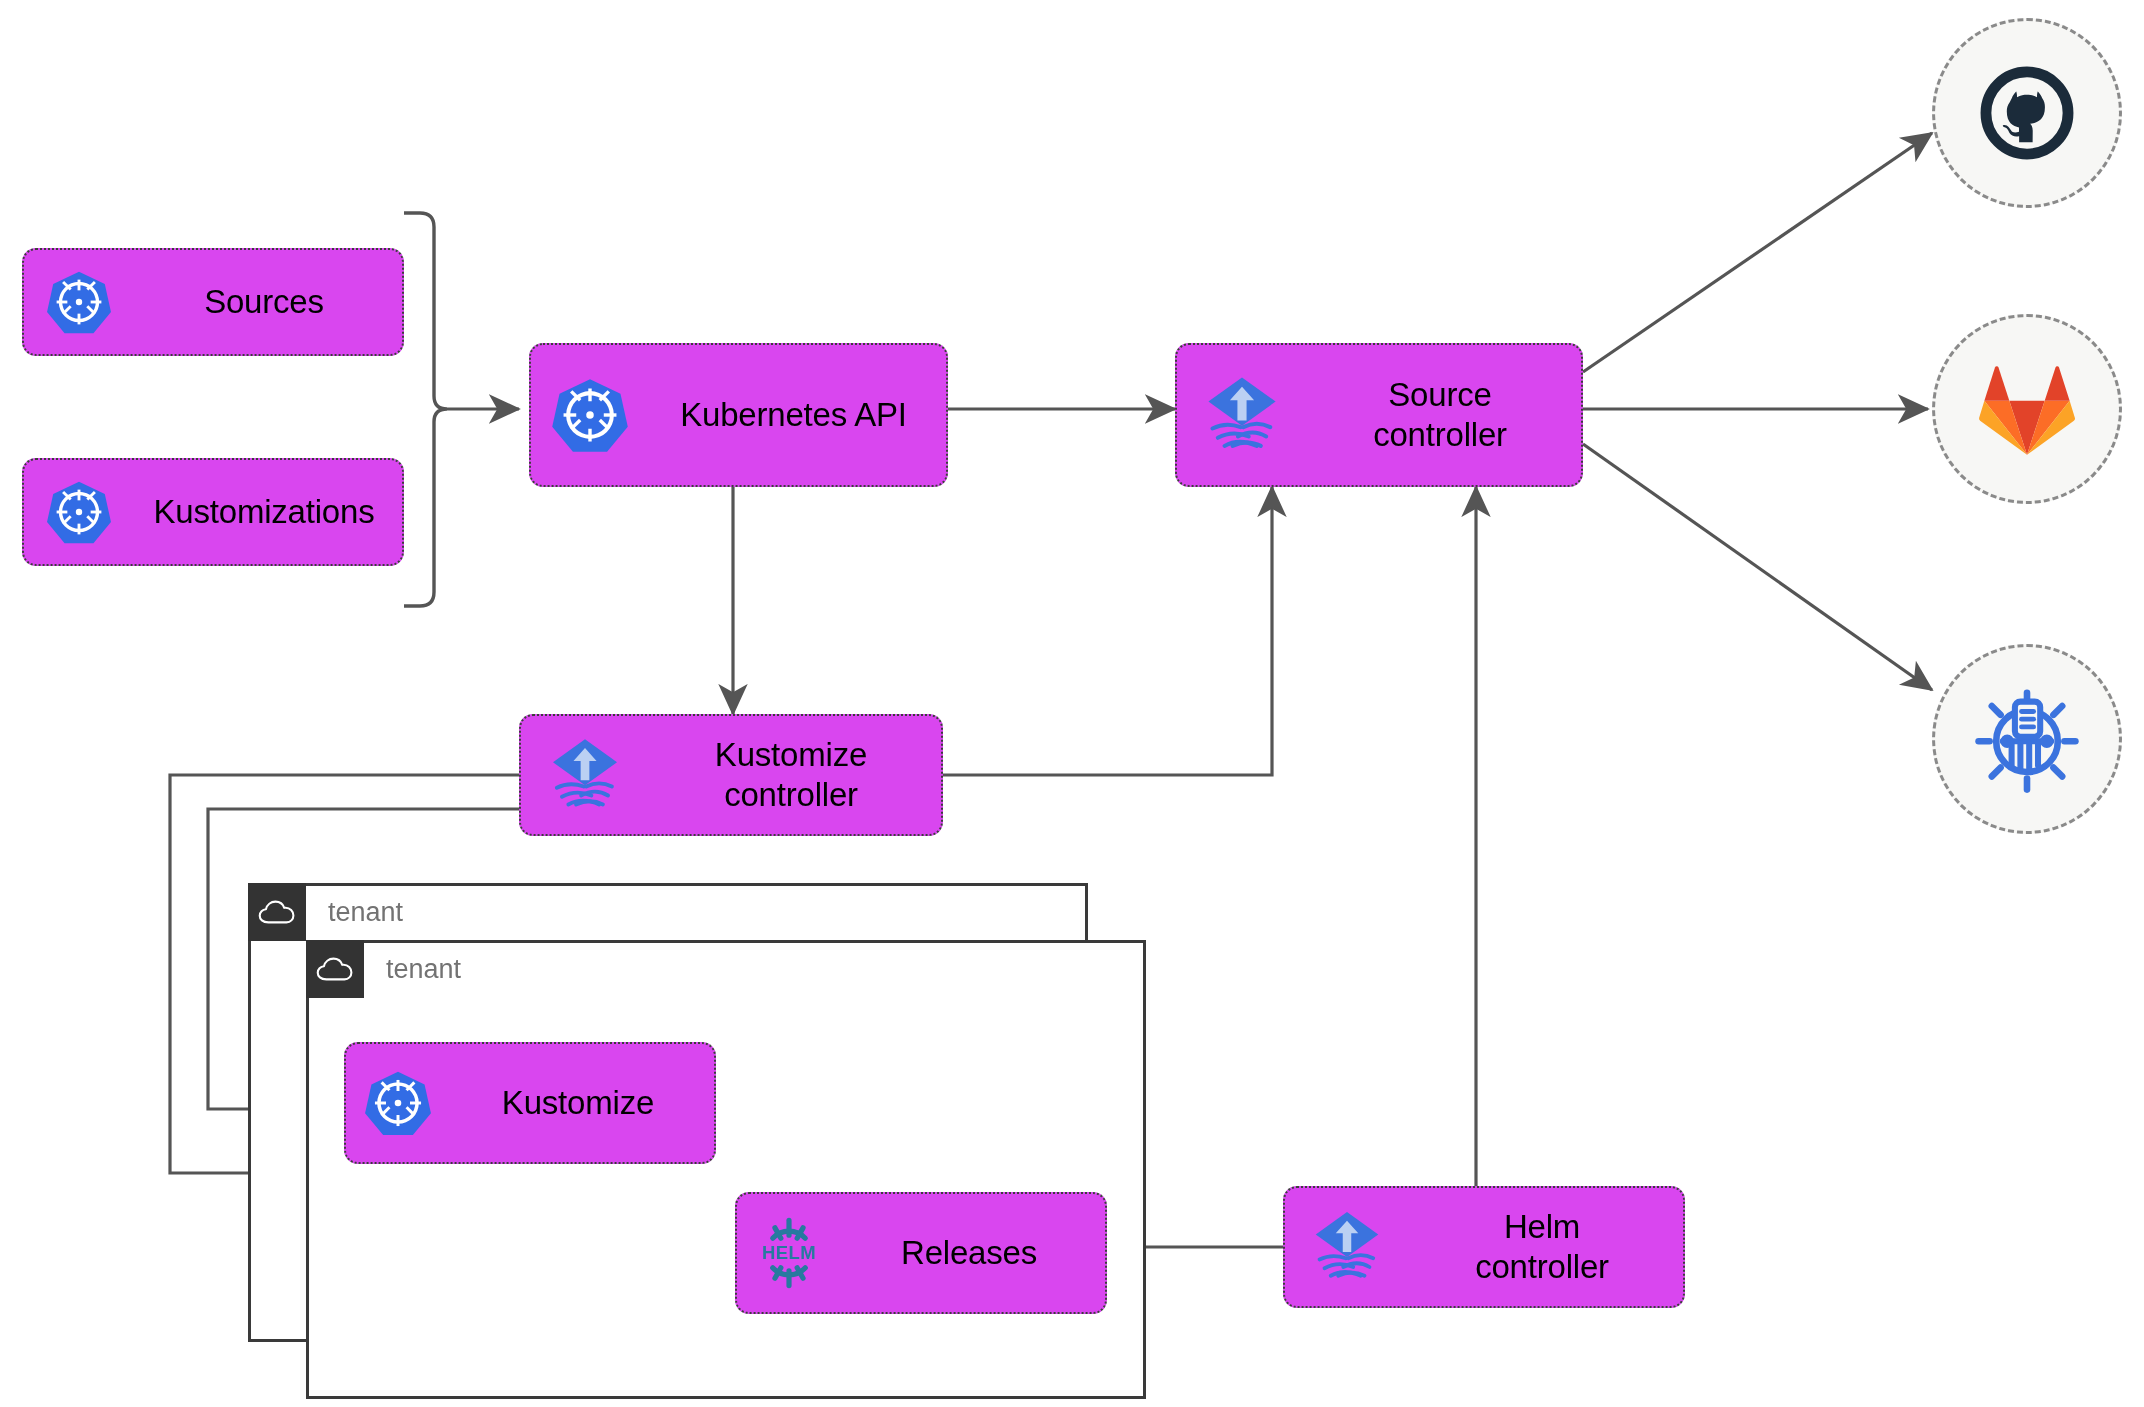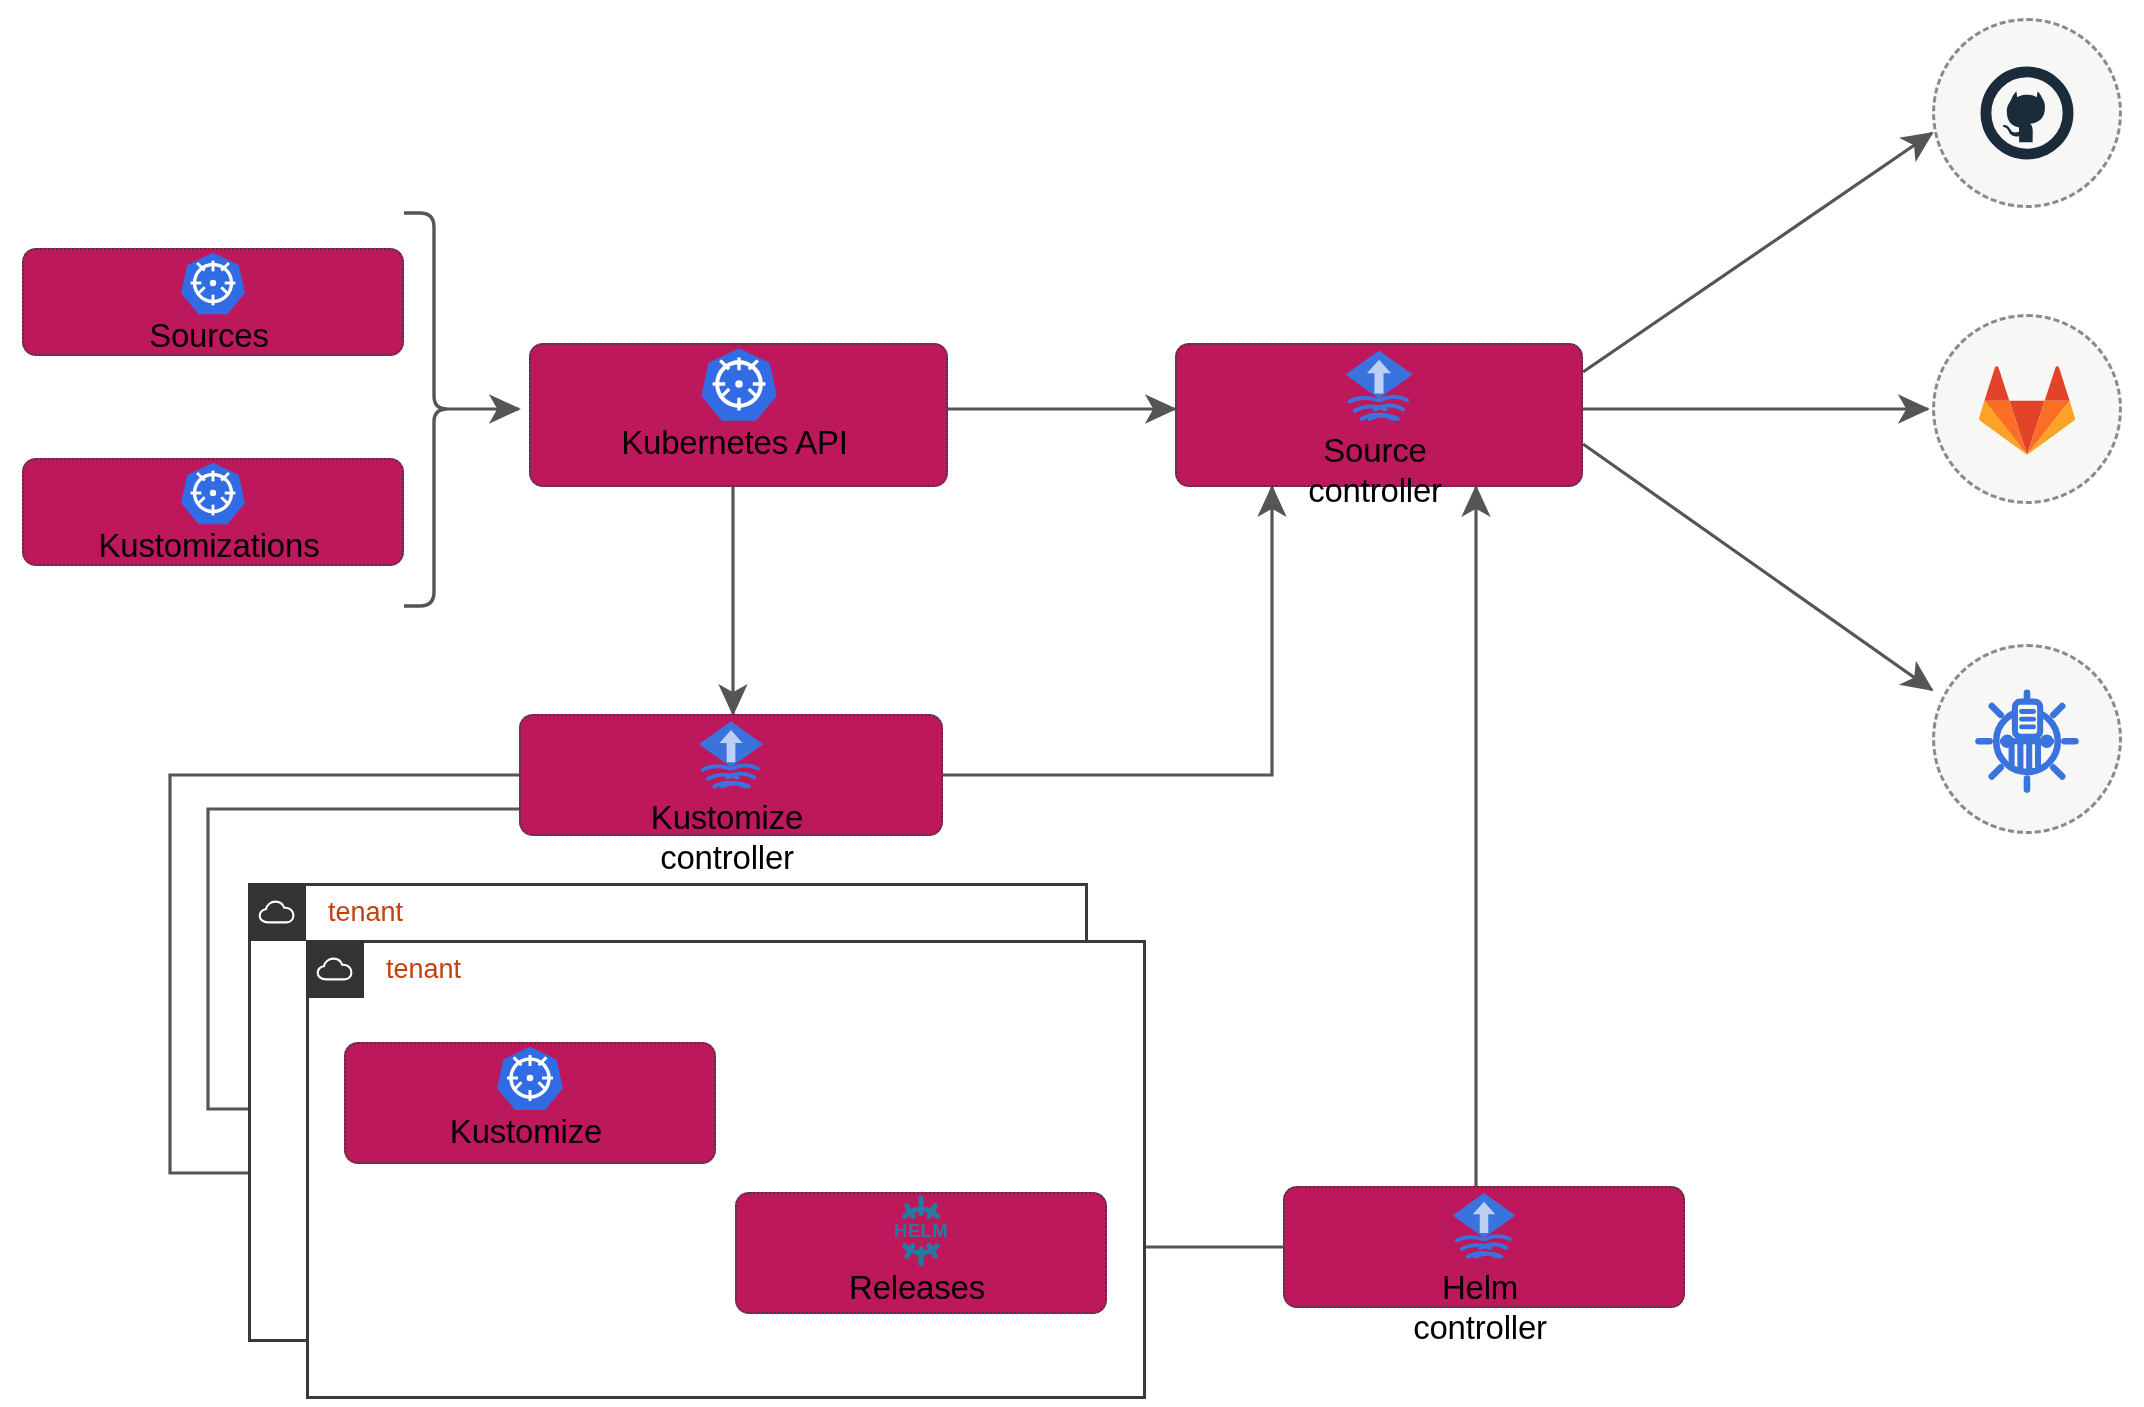--- a/index.html
+++ b/index.html
@@ -25,27 +25,26 @@
     top: 0;
     width: 2144px;
     height: 1407px;
     pointer-events: none;
   }
 
   
   .node {
     position: absolute;
     box-sizing: border-box;
-    background: #be185d;
+    background: #d946ef;
     border: 2px dotted #3d3d3d;
     border-radius: 14px;
     display: flex;
     align-items: center;
     z-index: 3;
-    flex-direction: column;
   }
   .node .ico {
     flex: 0 0 auto;
     display: flex;
     align-items: center;
     justify-content: center;
   }
   .node .lbl {
     flex: 1 1 auto;
     text-align: center;
@@ -90,21 +89,21 @@
   .tenant-hdr .cloudbox {
     width: 58px;
     height: 58px;
     background: #333333;
     display: flex;
     align-items: center;
     justify-content: center;
     flex: 0 0 auto;
   }
   .tenant-hdr .tname {
-    color: #c2410c;
+    color: #737373;
     font-size: 27px;
     padding-left: 22px;
     white-space: nowrap;
   }
 </style>
 </head>
 <body>
 
 <div id="diagram">
 

